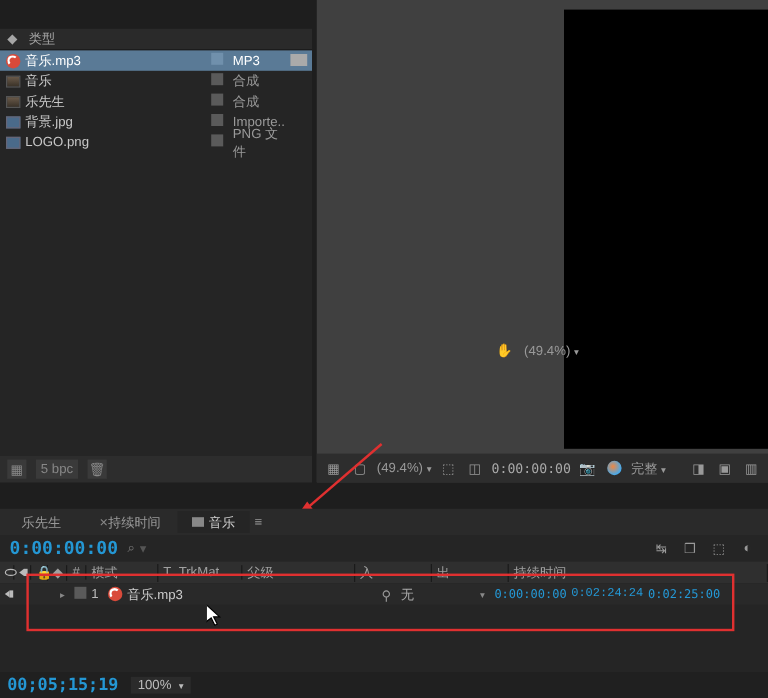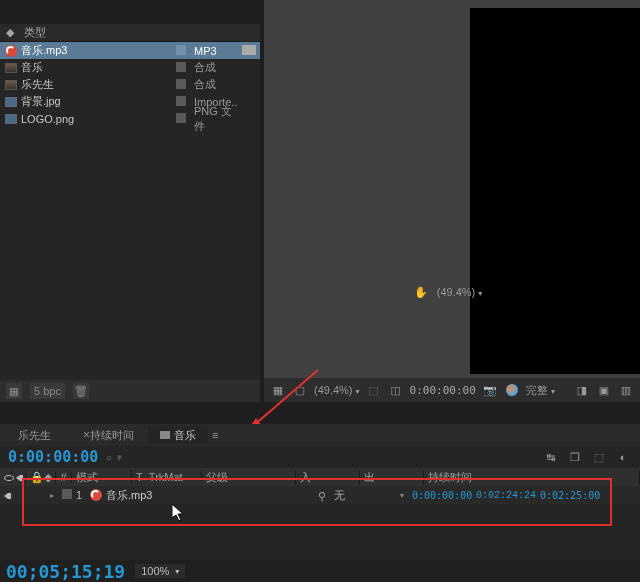--- a/index.html
+++ b/index.html
@@ -93,21 +93,21 @@
 .lc.in2 { width: 64px; font-family: monospace; font-size: 10px; color: #2497d4; }
 .lc.out2 { width: 64px; font-family: Liberation Mono, monospace; font-size: 10px; color: #2497d4; }
 .lc.dur2 { flex: 1; font-family: monospace; font-size: 10px; color: #2497d4; }
 .link-icon { width: 12px; height: 10px; color: #999; }
 .par-dd { font-size: 8px; color: #888; }
 
 .red-box { position: absolute; border: 2px solid #e03030; left: 22px; top: 478px; width: 590px; height: 48px; pointer-events: none; }
 
 
 .bottom-bar { position: absolute; left: 0; bottom: 0; width: 640px; height: 22px; background: #202020; display: flex; align-items: center; padding: 0 6px; gap: 10px; }
-.bottom-tc { font-family: monospace; font-size: 18px; color: #2497d4; font-weight: bold; }
+.bottom-tc { font-family: monospace; font-size: 14px; color: #2497d4; font-weight: bold; }
 .zoom-sel { background: #2b2b2b; color: #bbb; padding: 1px 6px; display: flex; align-items: center; gap: 6px; }
 .zoom-tri { font-size: 8px; }
 
 
 .arrow-svg { position: absolute; left: 232px; top: 366px; pointer-events: none; }
 
 
 .cursor { position: absolute; left: 172px; top: 504px; pointer-events: none; }
 
 .speaker-icon { display: inline-block; width: 0; height: 0; border-top: 3px solid transparent; border-bottom: 3px solid transparent; border-right: 4px solid #bbb; position: relative; }

